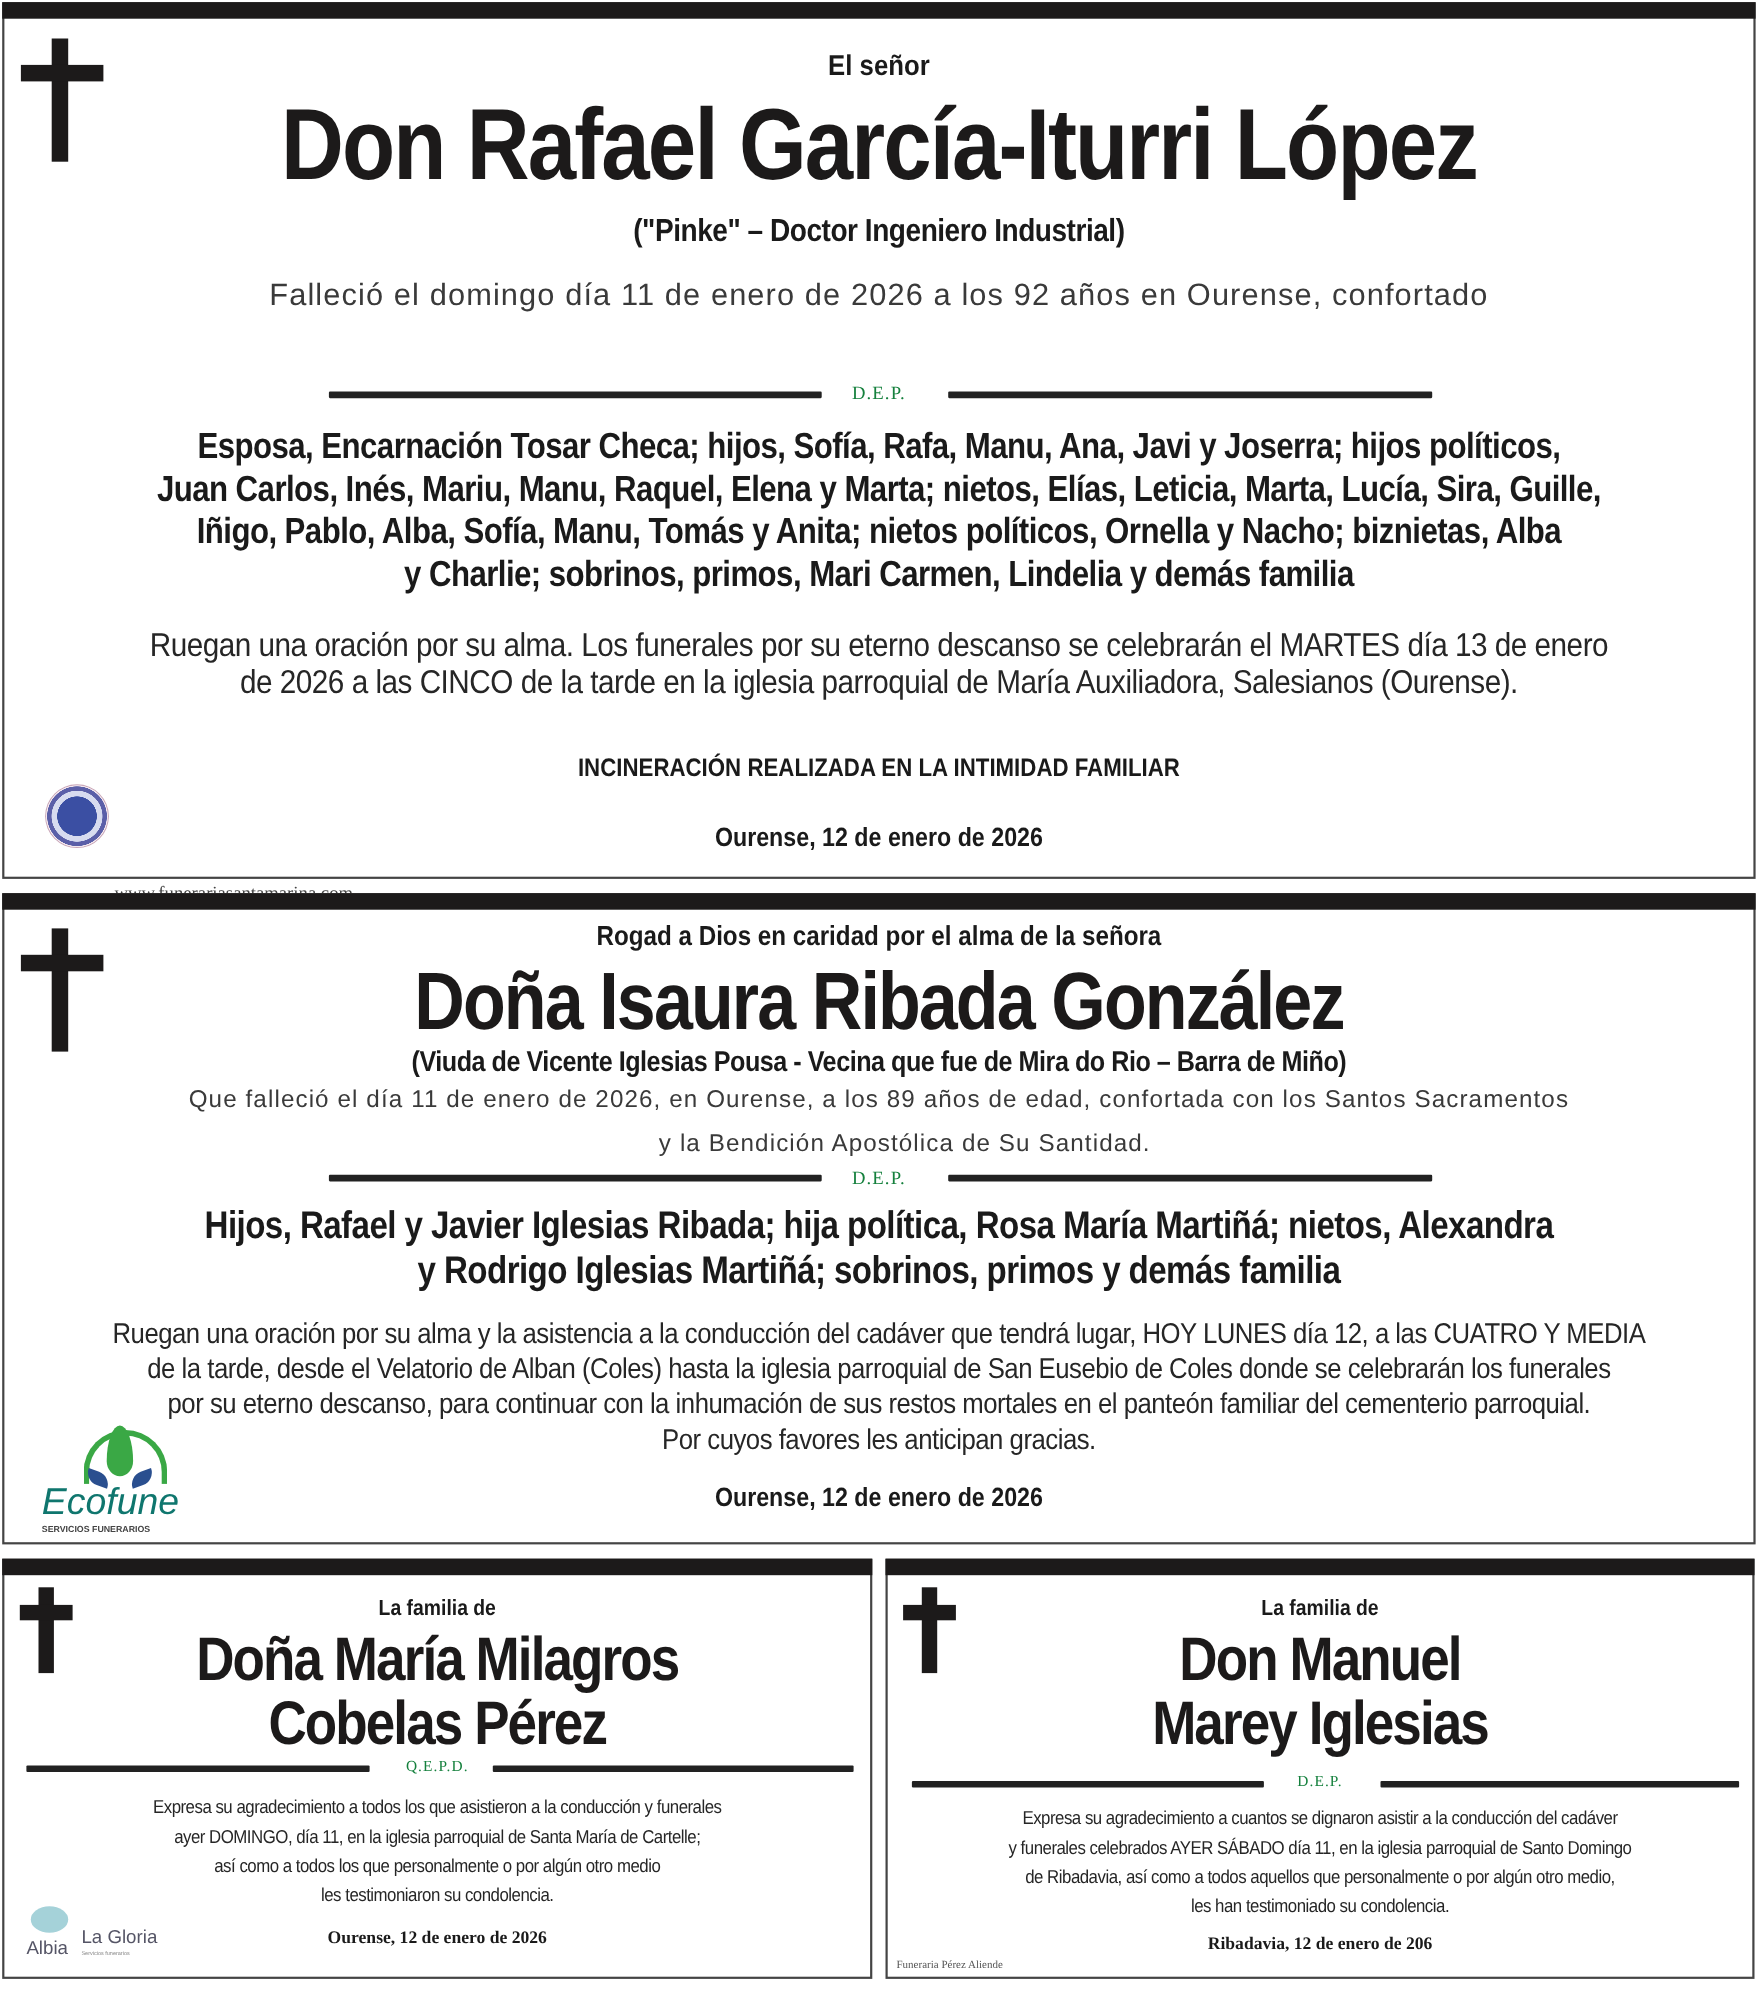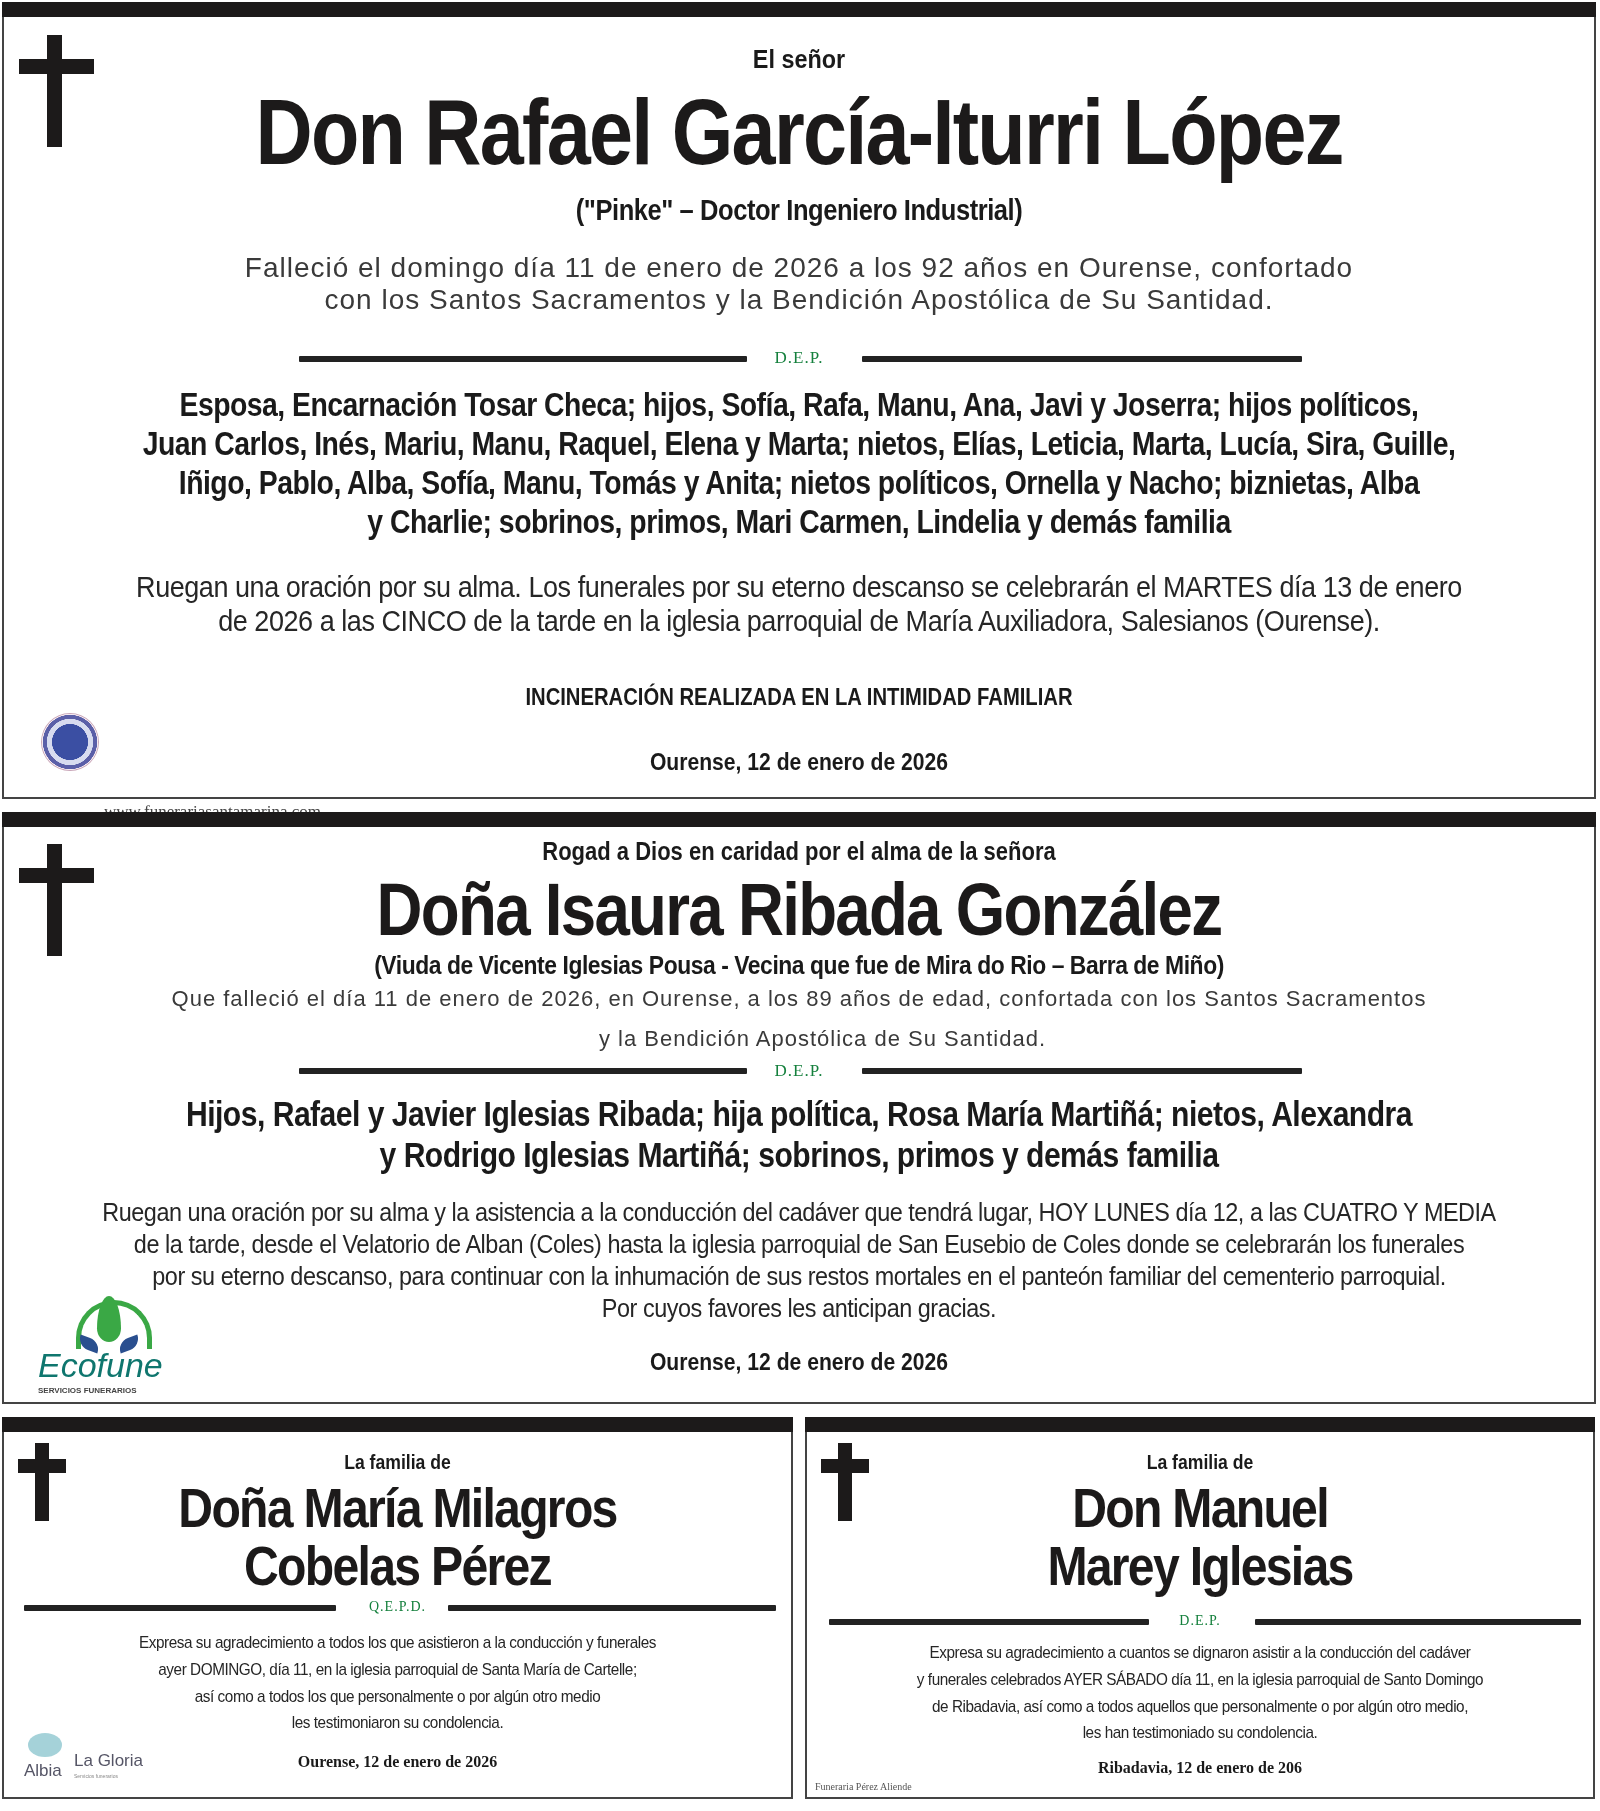--- a/index.html
+++ b/index.html
@@ -26,21 +26,20 @@
 <div class="box" style="left:2px; top:2px; width:1594px; height:797px;">
   <div class="topbar"></div>
   <div class="cross" style="left:15px; top:31px; width:75px; height:112px;">
     <div class="v" style="left:28px; top:0; width:15px; height:112px;"></div>
     <div class="h" style="left:0; top:24px; width:75px; height:15px;"></div>
   </div>
   <div class="abs bold" style="top:40px; font-size:26px; transform:scaleX(0.9);">El señor</div>
   <div class="abs name" style="top:78px; font-size:92px; line-height:100px;">Don Rafael García-Iturri López</div>
   <div class="abs sub" style="top:190px; font-size:29px;">("Pinke" – Doctor Ingeniero Industrial)</div>
   <div class="abs gray" style="top:248px; font-size:28px;">Falleció el domingo día 11 de enero de 2026 a los 92 años en Ourense, confortado</div>
-  <div class="abs gray" style="top:280px; font-size:28px;">con los Santos Sacramentos y la Bendición Apostólica de Su Santidad.</div>
   <div class="rule" style="left:295px; top:352px; width:448px;"></div>
   <div class="dep" style="left:0; right:0; text-align:center; top:344px;">D.E.P.</div>
   <div class="rule" style="left:858px; top:352px; width:440px;"></div>
   <div class="abs fam" style="top:382px; font-size:33px;">Esposa, Encarnación Tosar Checa; hijos, Sofía, Rafa, Manu, Ana, Javi y Joserra; hijos políticos,</div>
   <div class="abs fam" style="top:421px; font-size:33px;">Juan Carlos, Inés, Mariu, Manu, Raquel, Elena y Marta; nietos, Elías, Leticia, Marta, Lucía, Sira, Guille,</div>
   <div class="abs fam" style="top:460px; font-size:33px;">Iñigo, Pablo, Alba, Sofía, Manu, Tomás y Anita; nietos políticos, Ornella y Nacho; biznietas, Alba</div>
   <div class="abs fam" style="top:499px; font-size:33px;">y Charlie; sobrinos, primos, Mari Carmen, Lindelia y demás familia</div>
   <div class="abs body" style="top:566px; font-size:30px;">Ruegan una oración por su alma. Los funerales por su eterno descanso se celebrarán el MARTES día 13 de enero</div>
   <div class="abs body" style="top:600px; font-size:30px;">de 2026 a las CINCO de la tarde en la iglesia parroquial de María Auxiliadora, Salesianos (Ourense).</div>
   <div class="abs bold" style="top:680px; font-size:23px; transform:scaleX(0.88);">INCINERACIÓN REALIZADA EN LA INTIMIDAD FAMILIAR</div>

